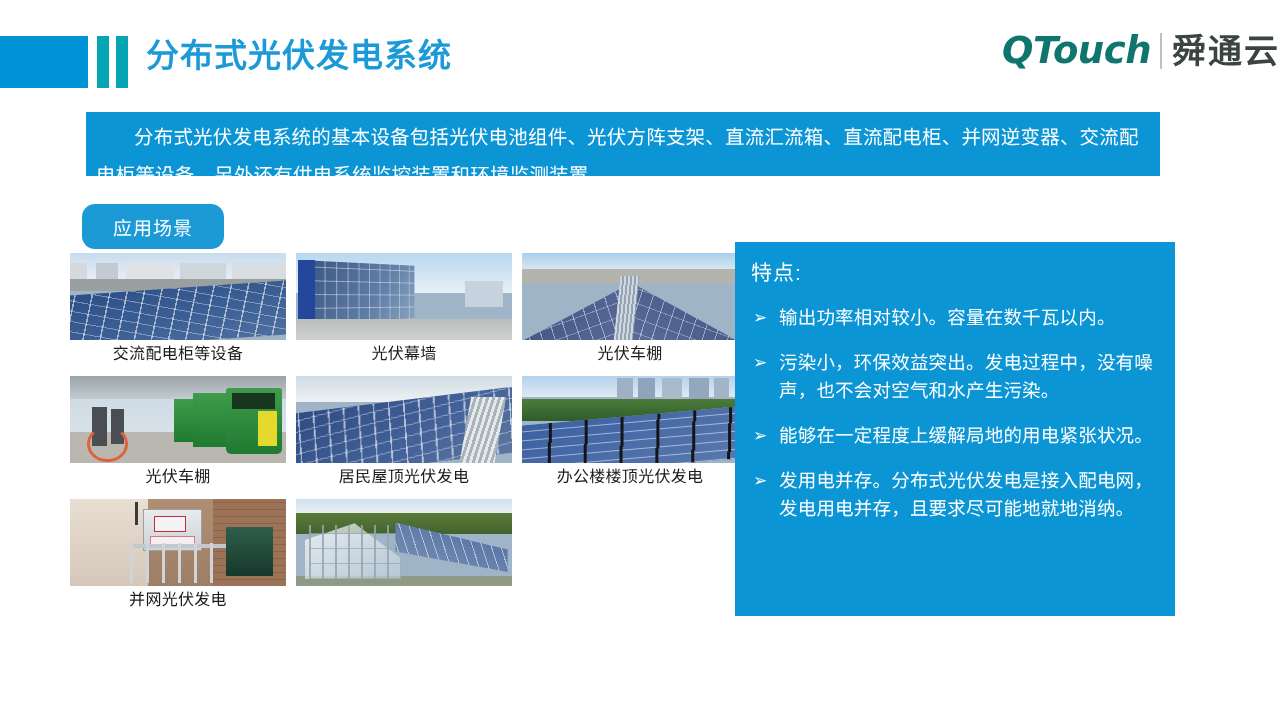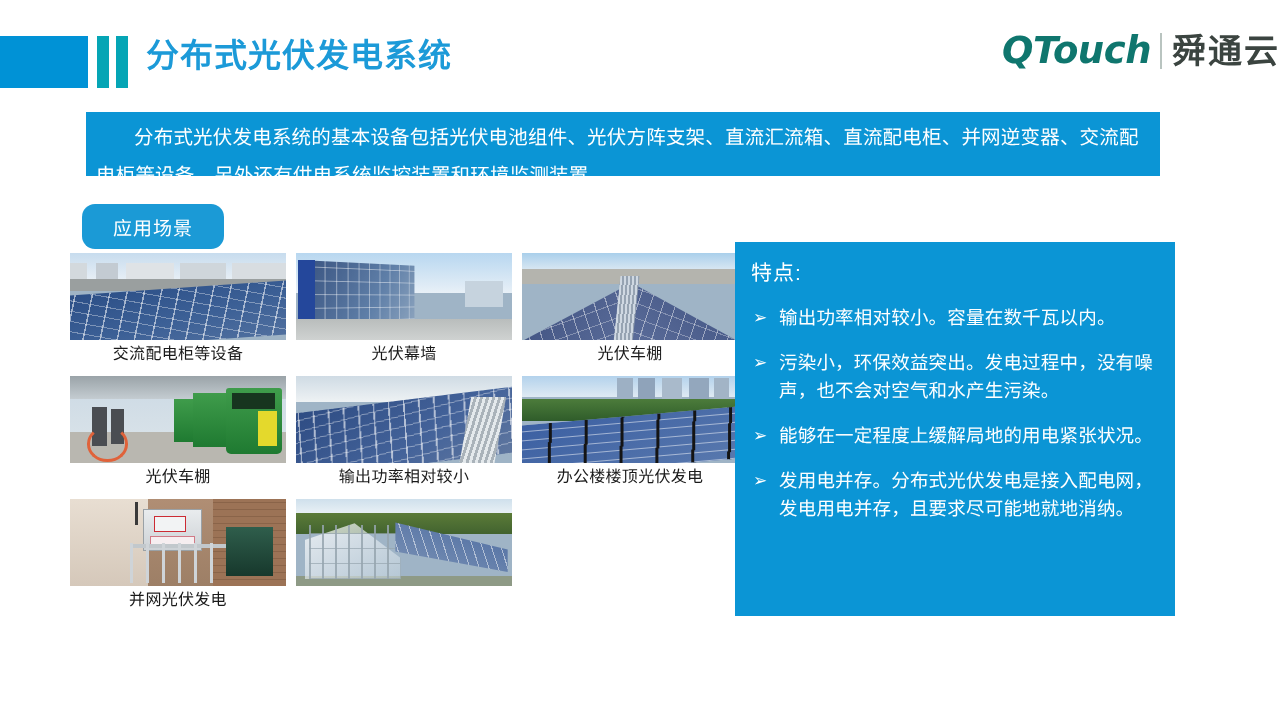--- a/index.html
+++ b/index.html
@@ -319,21 +319,21 @@
       <div class="gal-cap">光伏车棚</div>
     </div>
     <div class="gal-cell">
       <div class="gal-img">
         <div class="ph p5">
             <div class="sky"></div>
             <div class="arr"></div>
             <div class="ridge"></div>
           </div>
       </div>
-      <div class="gal-cap">输出功率相对较小</div>
+      <div class="gal-cap">居民屋顶光伏发电</div>
     </div>
     <div class="gal-cell">
       <div class="gal-img">
         <div class="ph p6">
             <div class="sky"></div>
             <div class="towers"></div>
             <div class="trees"></div>
             <div class="rows"></div>
           </div>
       </div>

